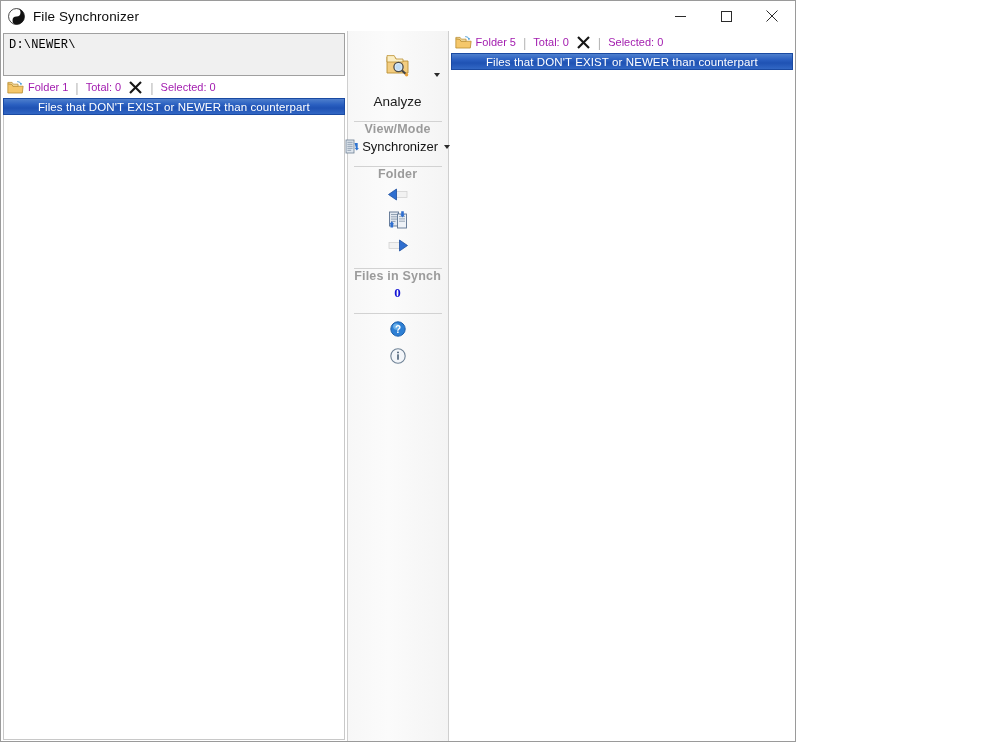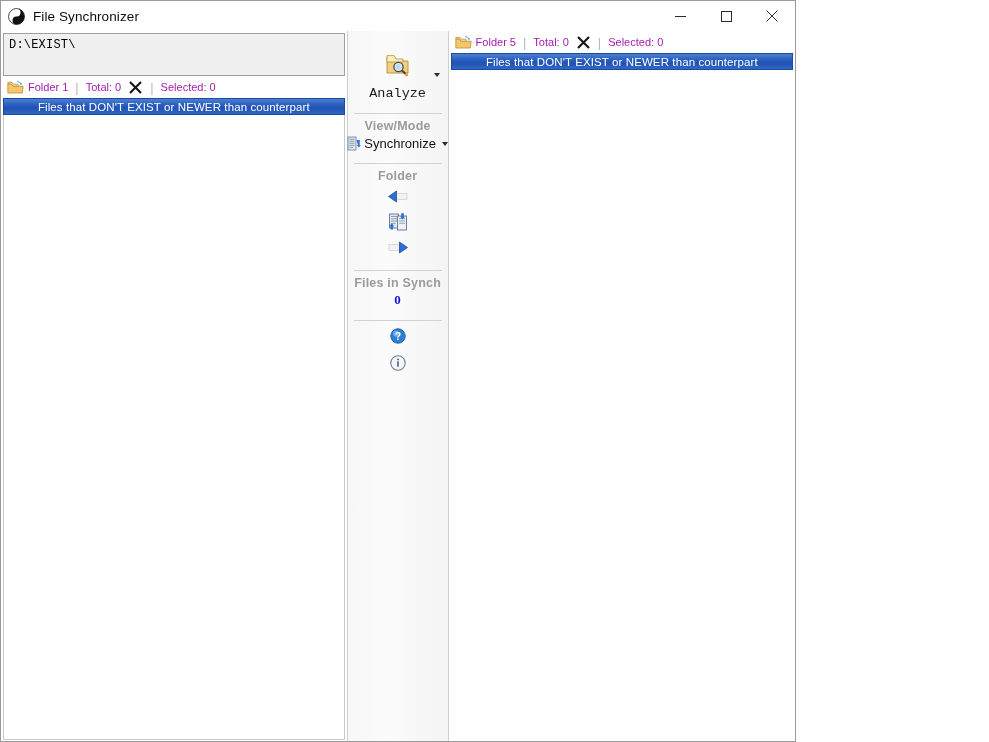--- a/index.html
+++ b/index.html
@@ -169,22 +169,22 @@
     flex-direction: column;
     align-items: center;
     width: 100%;
     position: relative;
     padding-top: 4px;
   }
   .analyze-icon { width: 26px; height: 24px; }
   .analyze-label {
     font-size: 13.5px;
     color: #1b1b1b;
-    margin-top: 9px;
-    font-family: Liberation Mono, monospace;
+    margin-top: 17px;
+    font-family: Liberation Sans, sans-serif;
   }
   .caret-right-small {
     position: absolute;
     right: 8px;
     top: 24px;
     width: 0; height: 0;
     border-left: 3.5px solid transparent;
     border-right: 3.5px solid transparent;
     border-top: 4px solid #2a2a2a;
   }
@@ -193,21 +193,20 @@
     width: 88px;
     height: 1px;
     background: #d2d2d2;
     margin: 12px 0 0 0;
   }
 
   .section-label {
     font-size: 12.5px;
     color: #9b9b9b;
     font-weight: bold;
-    margin-top: 5px;
     letter-spacing: 0.2px;
     text-align: center;
   }
 
   .sync-row {
     display: flex;
     align-items: center;
     margin-top: 3px;
     width: 100%;
     justify-content: center;
@@ -296,21 +295,21 @@
           <line x1="0.5" y1="0.5" x2="11.5" y2="11.5" stroke="#2b2b2b" stroke-width="1"></line>
           <line x1="11.5" y1="0.5" x2="0.5" y2="11.5" stroke="#2b2b2b" stroke-width="1"></line>
         </svg>
       </div>
     </div>
   </div>
 
   <div class="body-area">
 
     <div class="pane left">
-      <div class="path-box" title="D:\JIETU\">D:\EXIST\</div>
+      <div class="path-box" title="D:\JIETU\">D:\NEWER\</div>
 
       <div class="info-strip">
         <span class="folder-icon">
           <svg viewBox="0 0 20 17" width="17" height="15">
             <path d="M1 4 L1 15 L18 15 L19 7 L7 7 L5.6 4.6 Z" fill="#f5c76a" stroke="#b88a2a" stroke-width="0.9"></path>
             <path d="M1 4 L1 2.5 L6 2.5 L7.4 4.6 L13 4.6 L13 7 L7 7 L5.6 4.6 Z" fill="#fde7ae" stroke="#b88a2a" stroke-width="0.9"></path>
             <path d="M12 1.5 q4 0 4.4 3.2" fill="none" stroke="#4f9fd6" stroke-width="1.1"></path>
             <path d="M16.4 5.8 l-1.5 -2.2 l3 0 z" fill="#4f9fd6"></path>
           </svg>
         </span>
@@ -359,21 +358,21 @@
             <rect x="1" y="1" width="8" height="13" fill="#dfe6ee" stroke="#6d7f93" stroke-width="0.8"></rect>
             <line x1="2.4" y1="3.3" x2="7.6" y2="3.3" stroke="#7e8fa3" stroke-width="0.8"></line>
             <line x1="2.4" y1="5.3" x2="7.6" y2="5.3" stroke="#7e8fa3" stroke-width="0.8"></line>
             <line x1="2.4" y1="7.3" x2="7.6" y2="7.3" stroke="#7e8fa3" stroke-width="0.8"></line>
             <line x1="2.4" y1="9.3" x2="7.6" y2="9.3" stroke="#7e8fa3" stroke-width="0.8"></line>
             <line x1="2.4" y1="11.3" x2="6.2" y2="11.3" stroke="#7e8fa3" stroke-width="0.8"></line>
             <path d="M9.5 4 l3.2 0 l0 5 l1.2 0 l-2.1 2.6 l-2.1 -2.6 l1.2 0 z" fill="#2f74d0"></path>
             <path d="M4.8 11 l-3.2 0 l0 -5 l-1.2 0 l2.1 -2.6 l2.1 2.6 l-1.2 0 z" fill="#3f9f5c" opacity="0.0"></path>
           </svg>
         </span>
-        <span class="sync-label">Synchronize</span>
+        <span class="sync-label">Synchronizer</span>
         <span class="sync-caret"></span>
       </div>
 
       <div class="divider"></div>
 
       <div class="section-label">Folder</div>
 
       <div class="action-icons">
         <span class="act-icon first">
           <svg width="22" height="13" viewBox="0 0 22 13">

